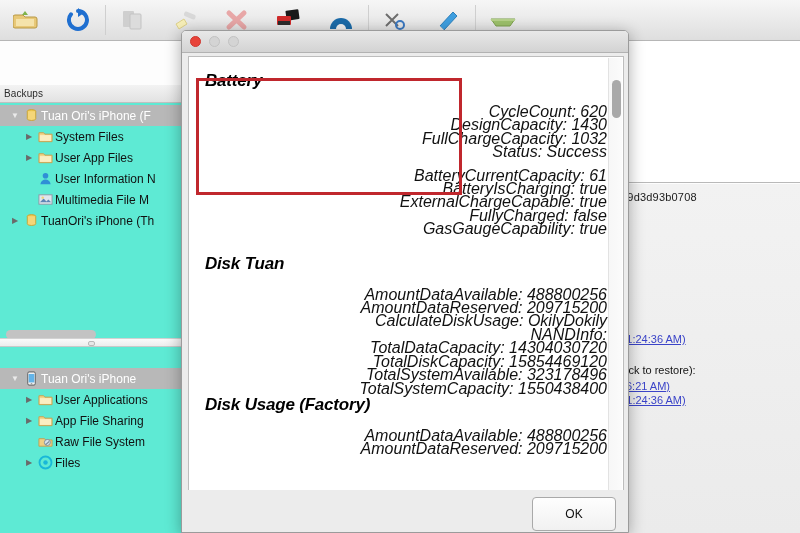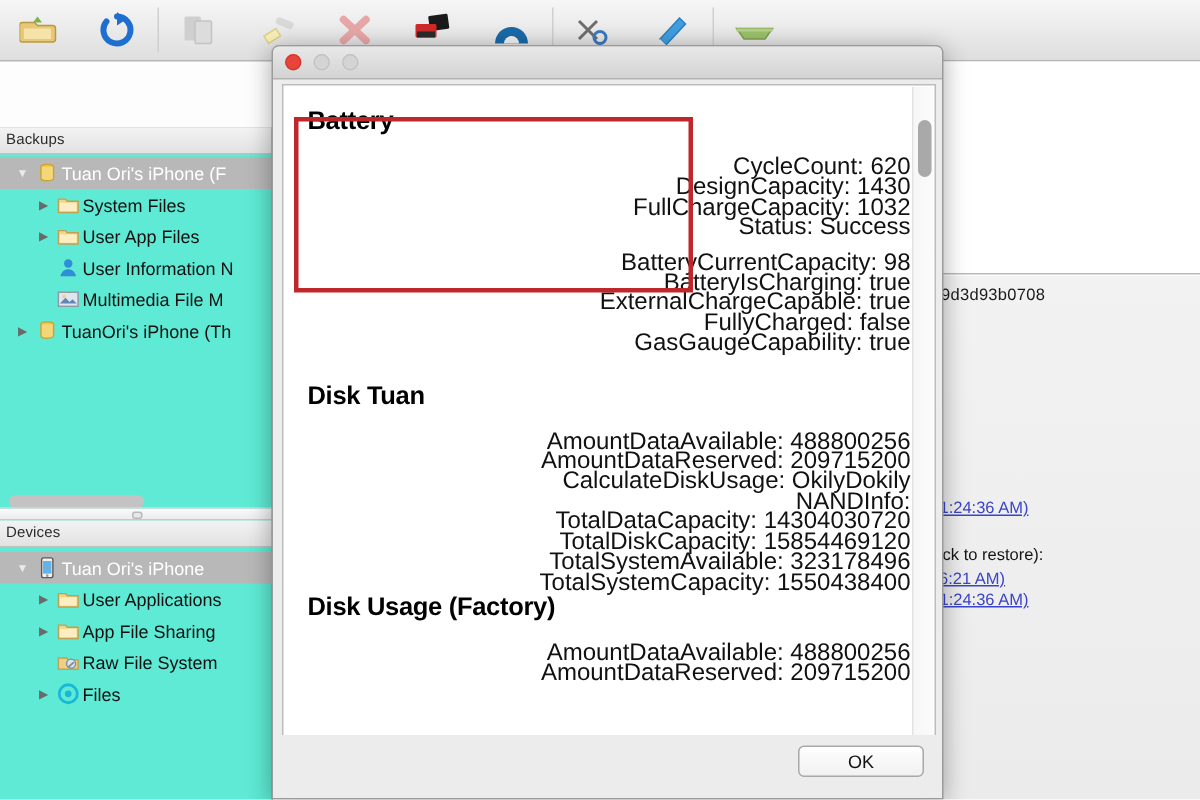--- a/index.html
+++ b/index.html
@@ -162,21 +162,21 @@
     width: 14px; height: 463px;
     background: linear-gradient(to right,#f7f7f7,#fbfbfb);
     border-left: 1px solid #e2e2e2;
   }
   .dlg-scrollthumb {
     position: absolute; left: 3px; top: 22px;
     width: 9px; height: 38px;
     background: #a9a9a9;
     border-radius: 5px;
   }
-  .doc { padding: 0 16px; position: relative; }
+  .doc { padding: 0 16px; position: relative; font-style: italic; }
 
   .h1 {
     font-size: 17px; font-weight: bold; color: #000;
     letter-spacing: -.2px;
   }
   .kv {
     font-size: 16px; color: #111;
     line-height: 13.4px;
     white-space: nowrap;
     text-align: right;
@@ -189,21 +189,21 @@
     pointer-events: none;
   }
 
   .dlg-footer {
     position: absolute; left: 0; bottom: 0;
     width: 448px; height: 42px;
     background: #ececec;
   }
   .ok-btn {
     position: absolute; right: 14px; top: 7px;
-    width: 84px; height: 21px;
+    width: 84px; height: 34px;
     background: linear-gradient(to bottom,#fefefe,#f1f1f1);
     border: 1px solid #a9a9a9;
     border-radius: 4px;
     font-size: 12px; color: #101010;
     display: flex; align-items: center; justify-content: center;
     font-family: "Liberation Sans", sans-serif;
   }
 </style>
 </head>
 <body>
@@ -368,21 +368,20 @@
           </span>
           <span class="lbl">TuanOri's iPhone (Th</span>
         </div>
       </div>
 
     <div class="h-scroll"></div>
     <div class="split-handle">
       <div class="split-dot"></div>
     </div>
 
-    <div class="pane-header" style="position:absolute; left:0; top:262px; width:182px;">Devices</div>
 
     <div class="tree" id="devices-tree" style="position:absolute; left:0; top:281px; width:182px;">
         <div class="row selected indent1">
           <span class="tri">▼</span>
           <span class="ico">
             <svg width="15" height="15" viewBox="0 0 16 16">
               <rect x="4" y="1" width="8" height="14" rx="1.4" fill="#f2f2f2" stroke="#5a5a5a"></rect>
               <rect x="5" y="3.2" width="6" height="9" fill="#63b4e8"></rect>
               <circle cx="8" cy="13.6" r="0.9" fill="#9a9a9a"></circle>
             </svg>
@@ -446,21 +445,21 @@
     <div class="dlg-content">
       <div class="doc" id="doc-body">
           <div class="h1" style="margin-top: 14px; margin-bottom: 6px;">Battery</div>
           <div style="margin-top: 14px;">
             <div class="kv">CycleCount: 620</div>
             <div class="kv">DesignCapacity: 1430</div>
             <div class="kv">FullChargeCapacity: 1032</div>
             <div class="kv">Status: Success</div>
           </div>
           <div style="margin-top: 10px;">
-            <div class="kv">BatteryCurrentCapacity: 98</div>
+            <div class="kv">BatteryCurrentCapacity: 61</div>
             <div class="kv">BatteryIsCharging: true</div>
             <div class="kv">ExternalChargeCapable: true</div>
             <div class="kv">FullyCharged: false</div>
             <div class="kv">GasGaugeCapability: true</div>
           </div>
           <div class="h1" style="margin-top: 18px; margin-bottom: 6px;">Disk Tuan</div>
           <div style="margin-top: 14px;">
             <div class="kv">AmountDataAvailable: 488800256</div>
             <div class="kv">AmountDataReserved: 209715200</div>
             <div class="kv">CalculateDiskUsage: OkilyDokily</div>

